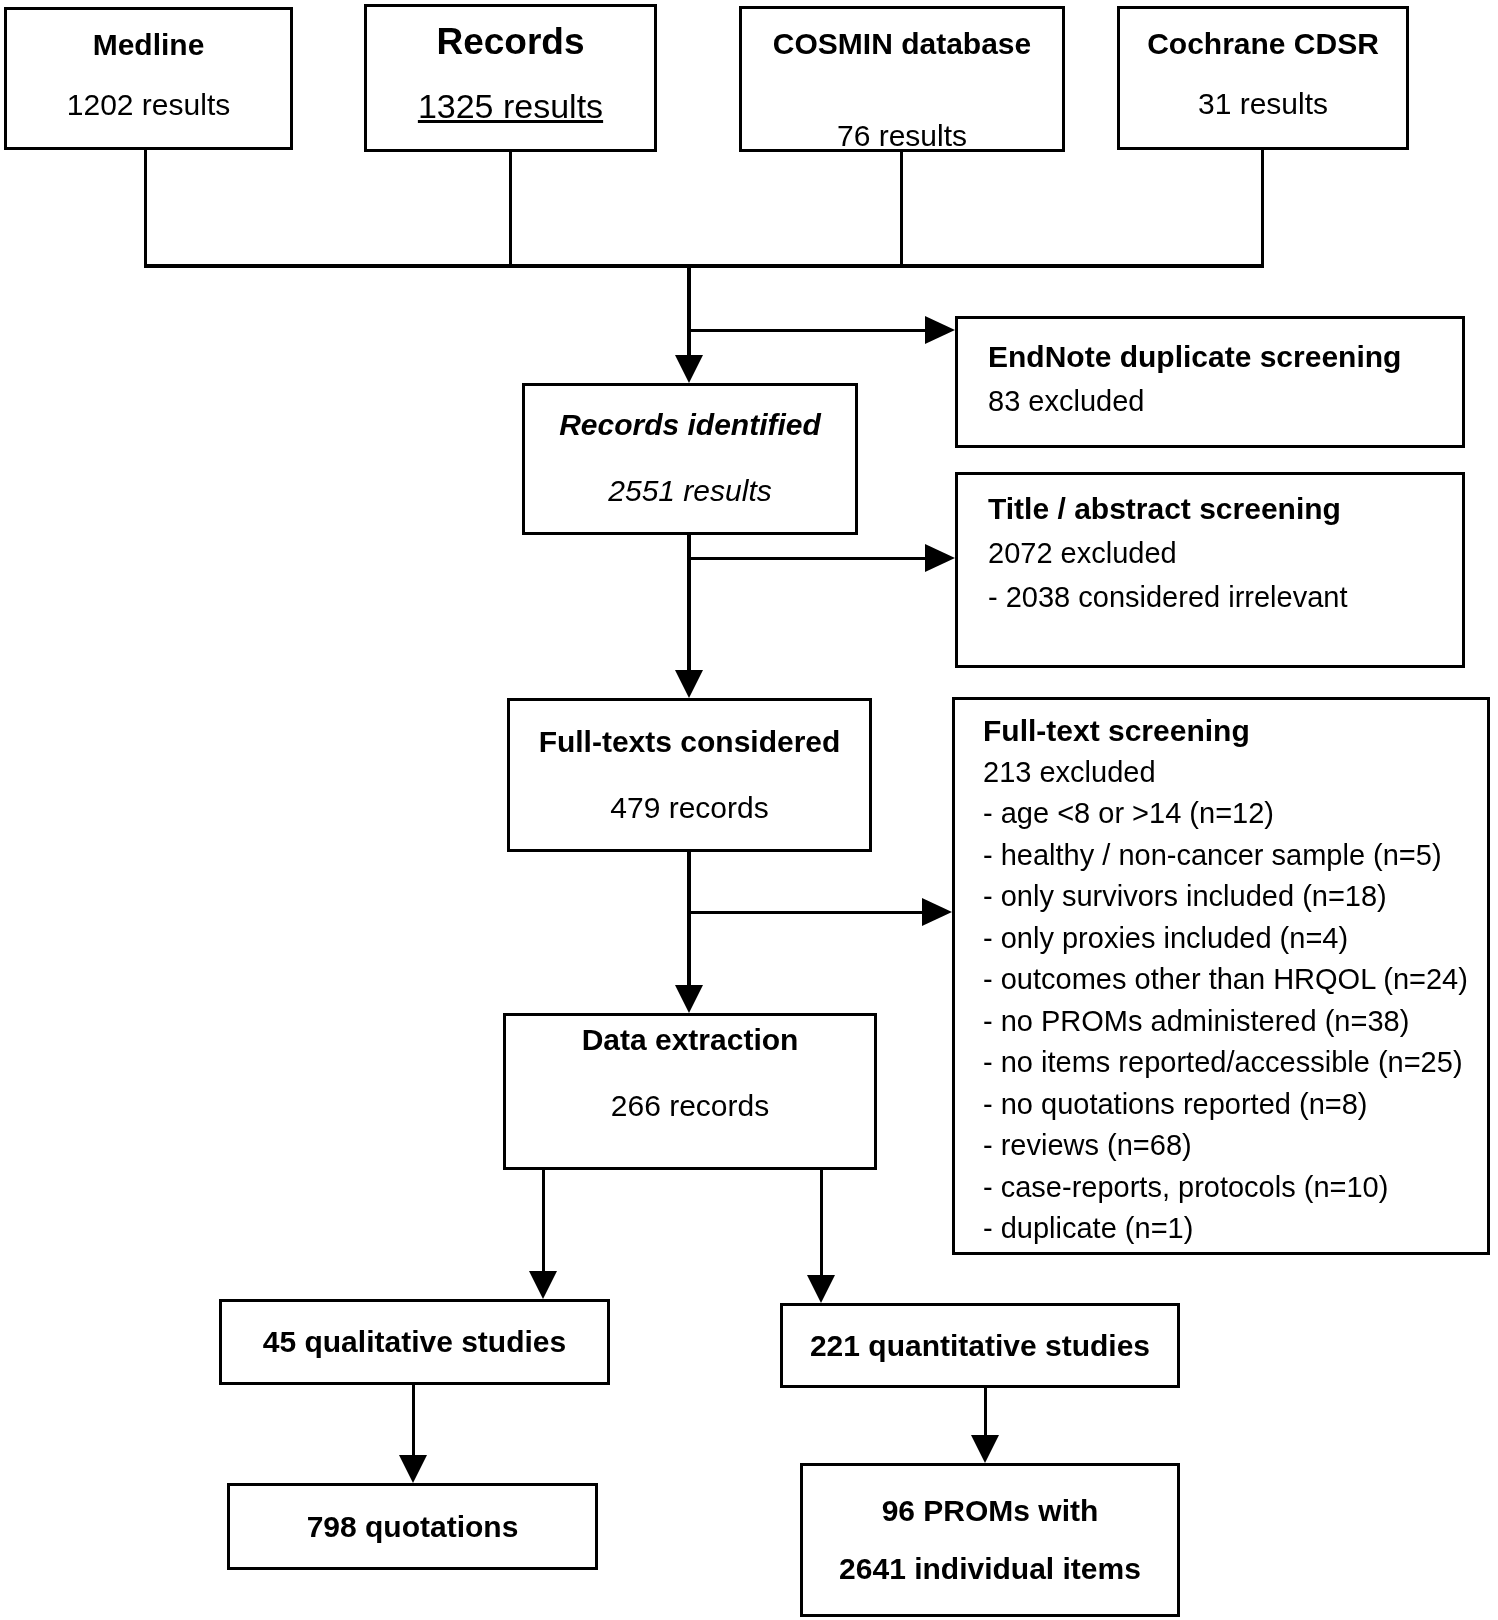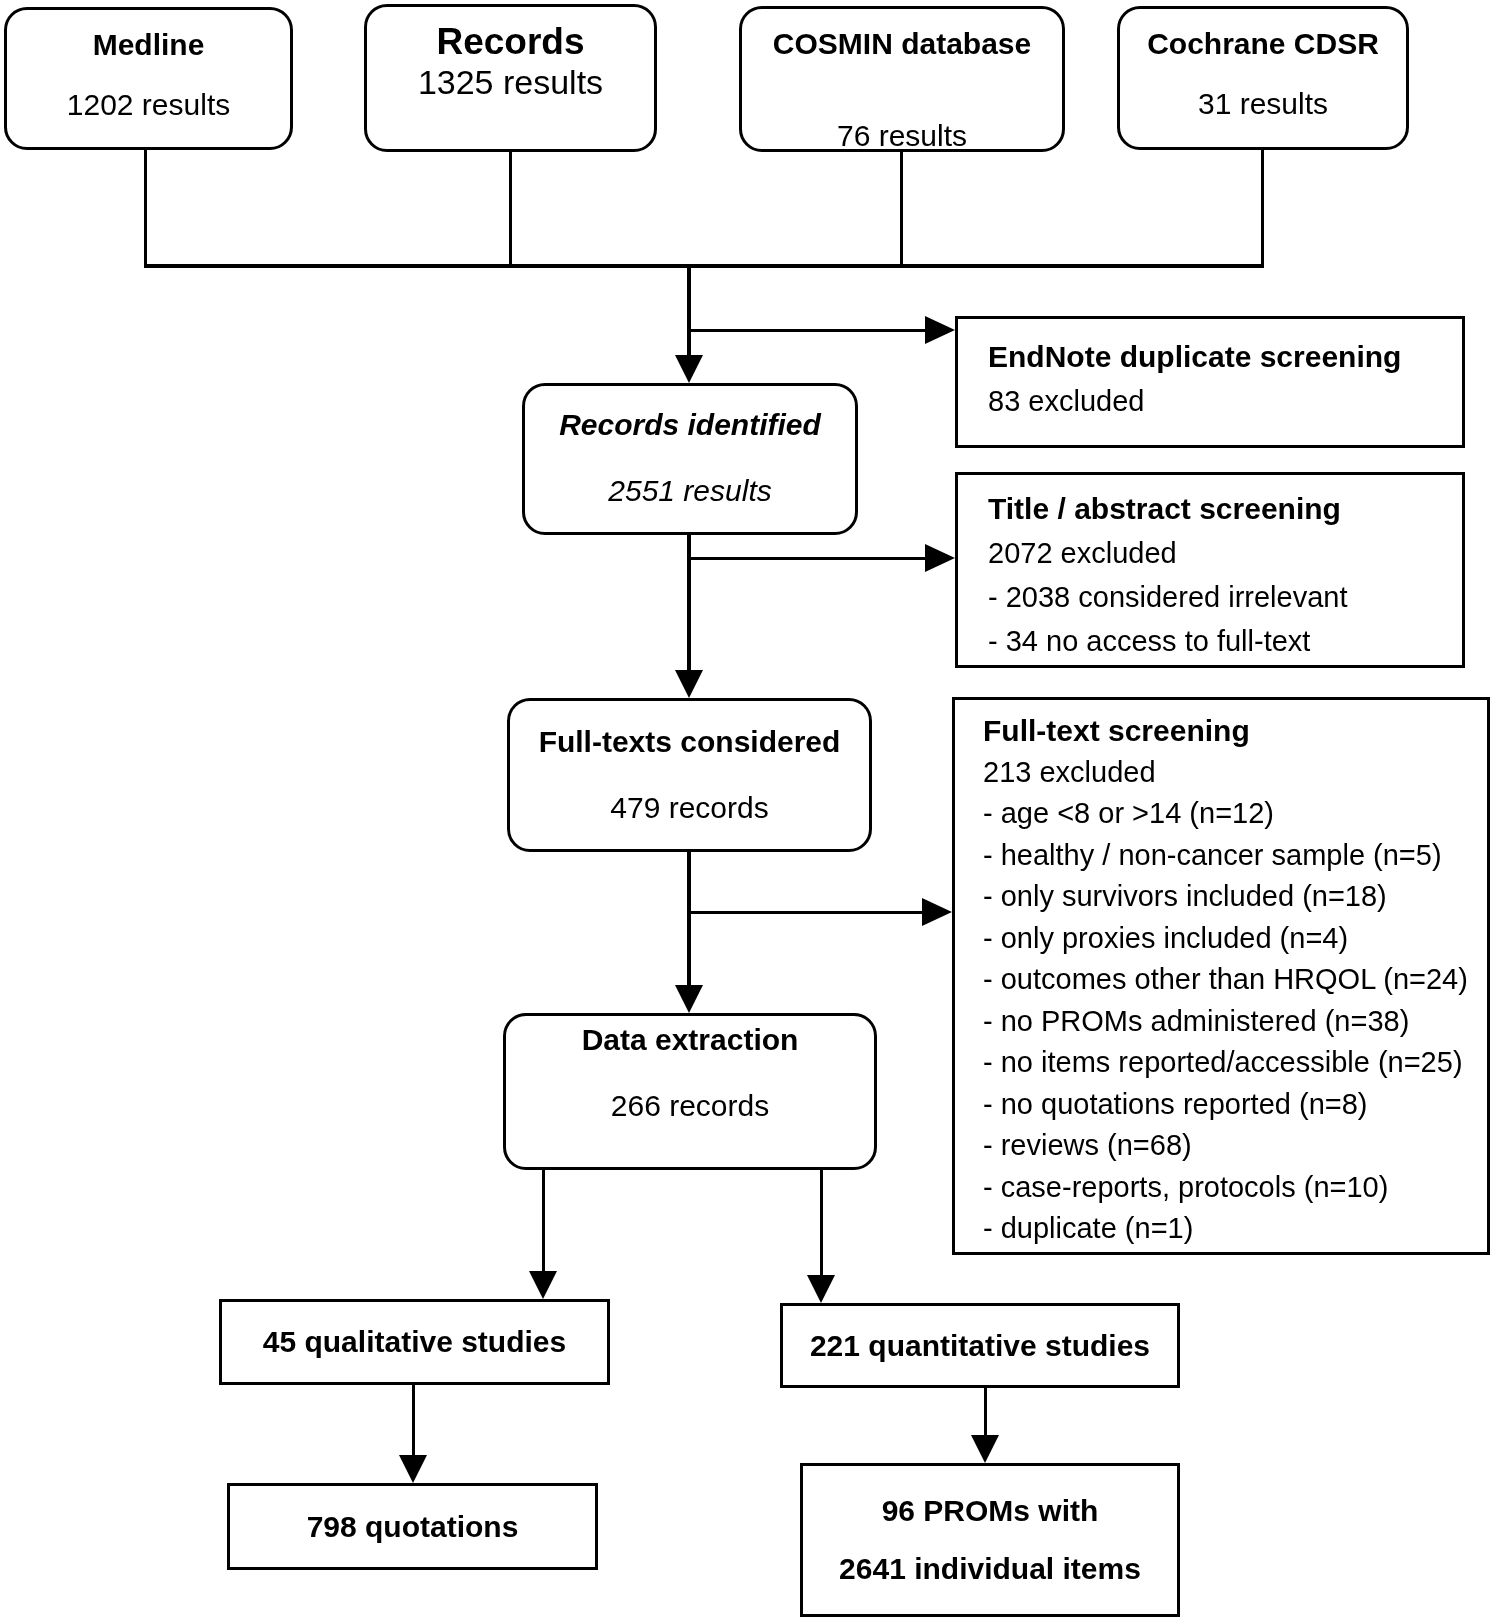--- a/index.html
+++ b/index.html
@@ -19,21 +19,20 @@
   .box {
     position:absolute;
     border:3px solid #000;
     background:#fff;
   }
   .center-col {
     display:flex;
     flex-direction:column;
     align-items:center;
     text-align:center;
-    border-radius:23px;
   }
   .b-title { font-weight:700; font-size:30px; }
   .count { font-size:30px; }
   .big-title { font-weight:700; font-size:37px; }
   .big-count { font-size:34px; }
   .single {
     display:flex;
     align-items:center;
     justify-content:center;
     text-align:center;
@@ -67,21 +66,21 @@
 
 <div class="canvas">
 
   <div class="box center-col" style="left:4px; top:7px; width:289px; height:143px; padding-top:18px;">
     <div class="b-title">Medline</div>
     <div class="count" style="margin-top:26px;">1202 results</div>
   </div>
 
   <div class="box center-col" style="left:364px; top:4px; width:293px; height:148px; padding-top:14px;">
     <div class="big-title">Records</div>
-    <div class="big-count" style="">1325 results</div>
+    <div class="big-count" style="margin-top:24px;text-decoration:underline;">1325 results</div>
   </div>
 
   <div class="box center-col" style="left:739px; top:6px; width:326px; height:146px; padding-top:18px;gap:32px;">
     <div class="b-title">COSMIN database</div>
     <div class="count" style="margin-top:26px;">76 results</div>
   </div>
 
   <div class="box center-col" style="left:1117px; top:6px; width:292px; height:144px; padding-top:18px;">
     <div class="b-title">Cochrane CDSR</div>
     <div class="count" style="margin-top:26px;">31 results</div>
@@ -112,21 +111,20 @@
   <div class="line" style="left:687px; top:535px; width:4px; height:135px;"></div>
   <div class="arrow-down" style="left:675px; top:670px;"></div>
 
   <div class="line" style="left:689px; top:557px; width:236px; height:3px;"></div>
   <div class="arrow-right" style="left:925px; top:544px;"></div>
 
   <div class="box left-col" style="left:955px; top:472px; width:510px; height:196px; padding:12px 20px 0 30px; line-height:44px;">
     <div class="b-title">Title / abstract screening</div>
     <div class="excl">2072 excluded</div>
     <div class="reason">- 2038 considered irrelevant</div>
-    <div class="reason">- 34 no access to full-text</div>
   </div>
 
   <div class="box center-col" style="left:507px; top:698px; width:365px; height:154px; padding-top:24px;">
     <div class="b-title">Full-texts considered</div>
     <div class="count" style="margin-top:32px;">479 records</div>
   </div>
 
   <div class="line" style="left:687px; top:852px; width:4px; height:133px;"></div>
   <div class="arrow-down" style="left:675px; top:985px;"></div>
 

